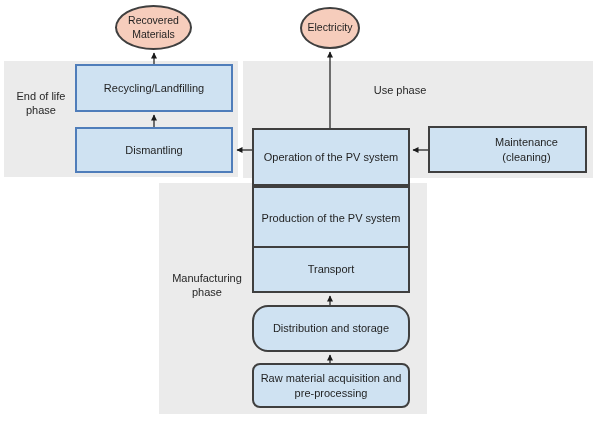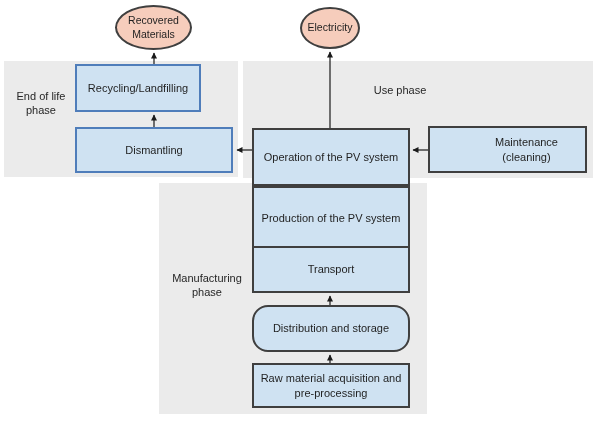--- a/index.html
+++ b/index.html
@@ -49,21 +49,21 @@
     <line x1="330" y1="363" x2="330" y2="355" stroke="#1a1a1a" stroke-width="1.2" marker-end="url(#ah)"></line>
   </svg>
 
   <div class="terminal" style="left:115px;top:5px;width:77px;height:45px;justify-content:center;">
     <span>Recovered Materials</span>
   </div>
   <div class="terminal" style="left:300px;top:7px;width:60px;height:42px;justify-content:center;">
     <span>Electricity</span>
   </div>
 
-  <div class="box blue" style="left:75px;top:64px;width:126px;height:48px;">
+  <div class="box blue" style="left:75px;top:64px;width:158px;height:48px;">
     <span>Recycling/Landfilling</span>
   </div>
 
   <div class="box blue" style="left:75px;top:127px;width:158px;height:46px;">
     <span>Dismantling</span>
   </div>
 
   <div class="box dark" style="left:252px;top:128px;width:158px;height:58px;">
     <span>Operation of the PV system</span>
   </div>
@@ -77,17 +77,17 @@
   </div>
 
   <div class="box dark" style="left:252px;top:246px;width:158px;height:47px;">
     <span>Transport</span>
   </div>
 
   <div class="box dark" style="left:252px;top:305px;width:158px;height:47px;border-radius:16px;">
     <span>Distribution and storage</span>
   </div>
 
-  <div class="box dark" style="left:252px;top:363px;width:158px;height:45px;">
+  <div class="box dark" style="left:252px;top:363px;width:158px;height:45px;border-radius:8px;">
     <span>Raw material acquisition and pre-processing</span>
   </div>
 
 </div>
 
 </body></html>

